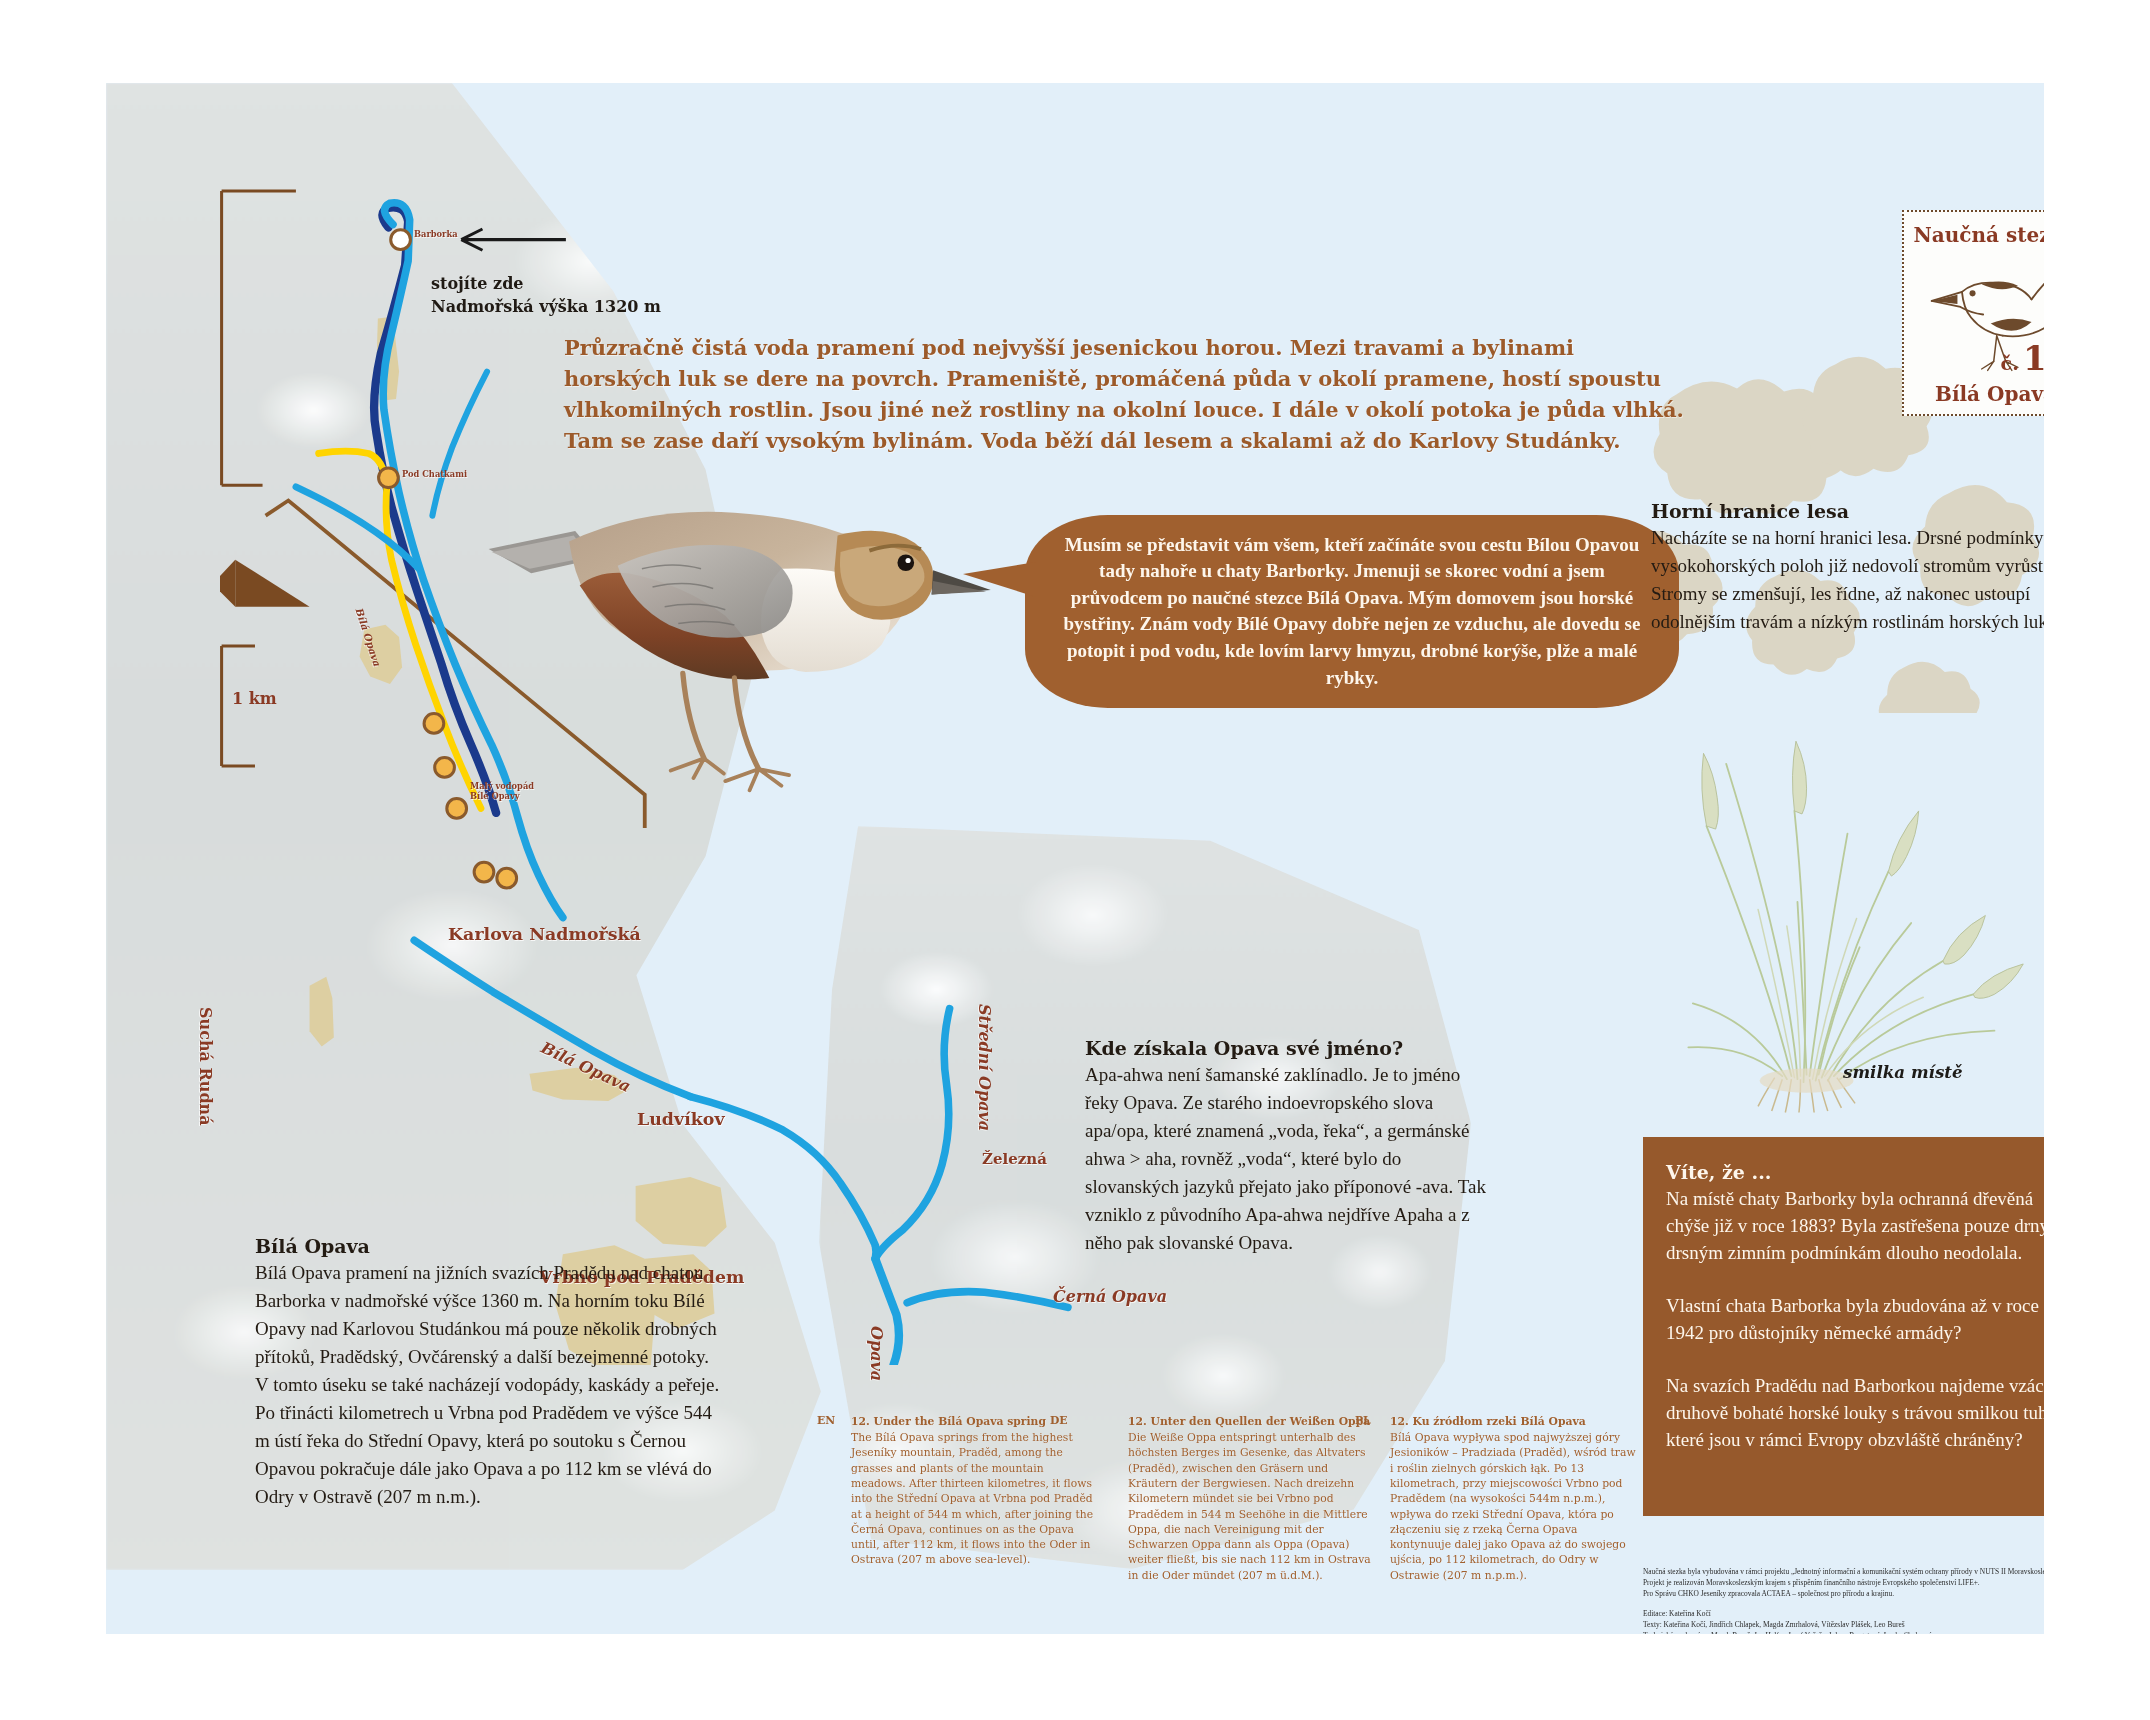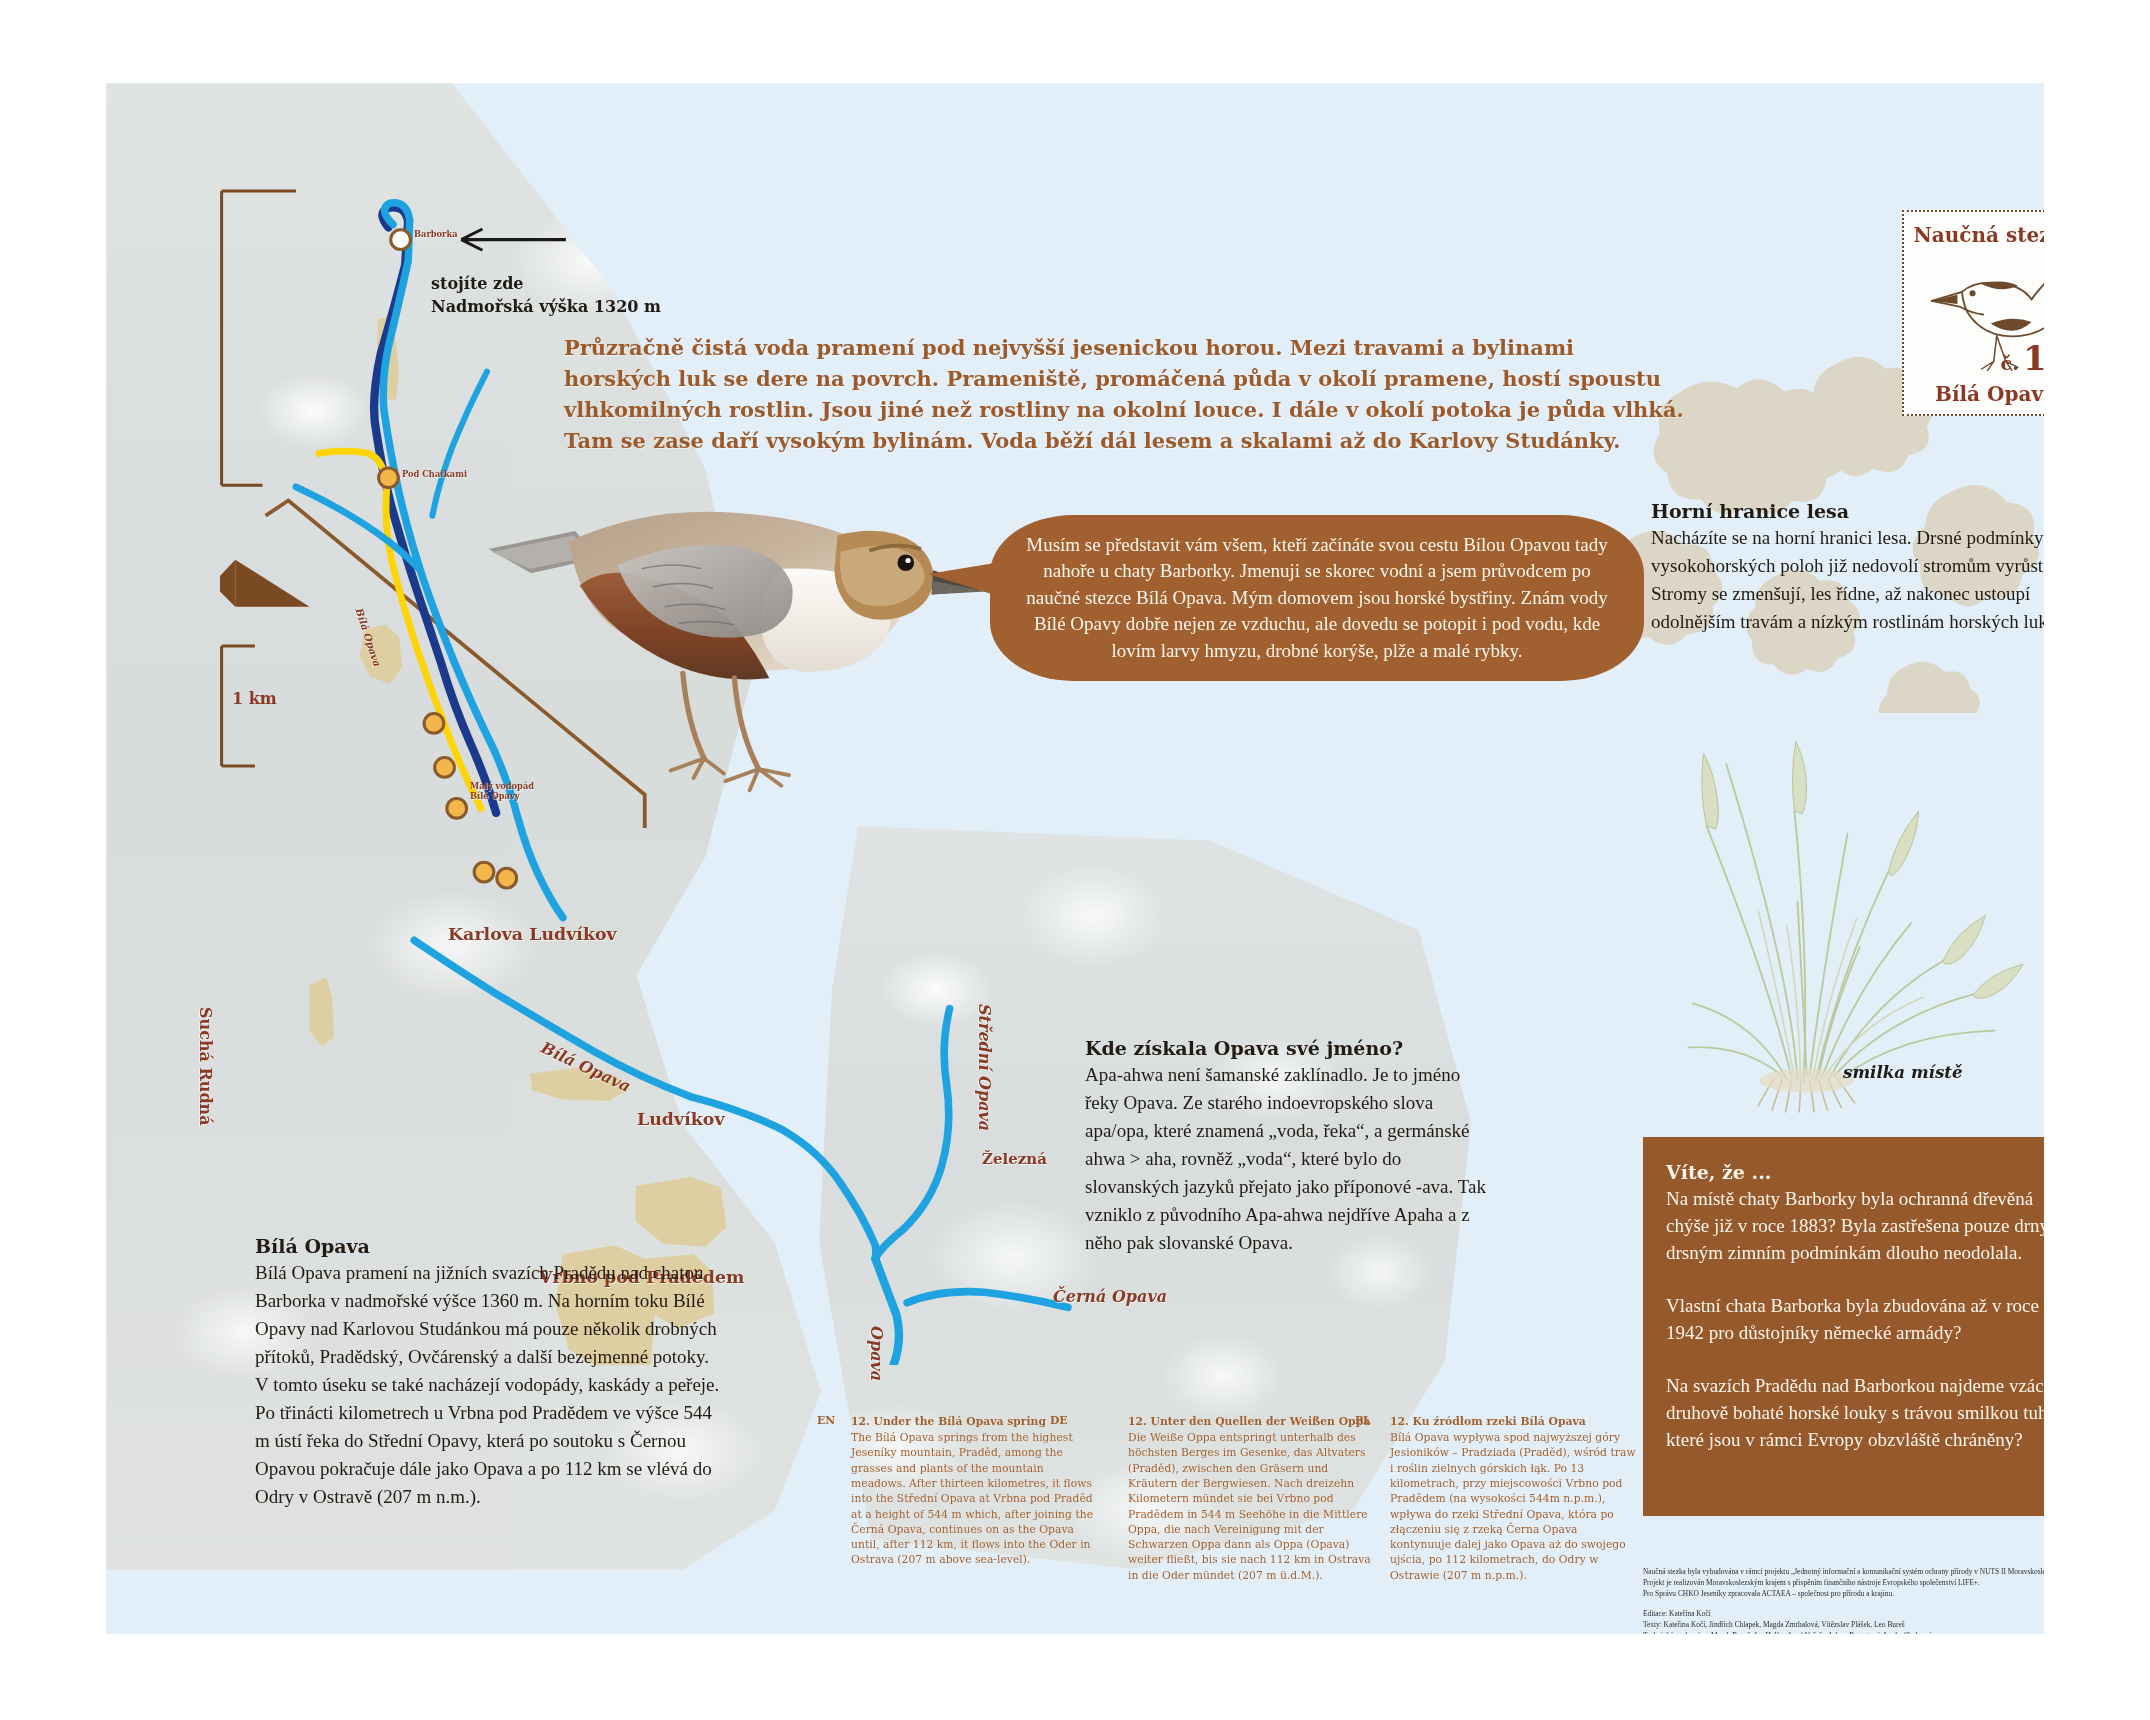--- a/index.html
+++ b/index.html
@@ -106,21 +106,21 @@
     text-align: center;
     line-height: 26.6px;
     font-size: 19px;
     padding: 16.7px 26px;
     border-radius: 83px/59px;
   }
   .bubble .tail {
     position: absolute;
     width: 0; height: 0;
   }
-  #bubble-1 { left: 884px; top: 432px; width: 654px; }
+  #bubble-1 { left: 919px; top: 432px; width: 654px; font-weight: bold; }
   #bubble-1 .tail {
     left: -62px; top: 47px;
     border-top: 12px solid transparent;
     border-bottom: 23px solid transparent;
     border-right: 73px solid #a0602f;
   }
   #bubble-2 { left: 834px; top: 671px; width: 599px; }
   #bubble-2 .tail {
     left: 42px; top: -47px;
     border-left: 10.6px solid transparent;
@@ -280,21 +280,21 @@
     </svg>
 
     <div class="youarehere" style="left:211px;top:90px;">
       <span>stojíte zde</span><br>
       <span>Nadmořská výška 1320 m</span>
     </div>
 
     <div class="map-label" style="left:194px;top:47px;font-size:8.3px;">Barborka</div>
     <div class="map-label" style="left:182px;top:287px;font-size:8.3px;">Pod Chatkami</div>
     <div class="map-label" style="left:250px;top:599px;font-size:8.3px;width:83px;white-space:normal;line-height:10px;">Malý vodopád Bílé Opavy</div>
-    <div class="map-label" style="left:228px;top:742px;font-size:17.4px;">Karlova Ludvíkov</div>
+    <div class="map-label" style="left:228px;top:742px;font-size:17.4px;">Karlova Nadmořská</div>
     <div class="map-label" style="left:417px;top:927px;font-size:17.4px;">Ludvíkov</div>
     <div class="map-label" style="left:762px;top:968px;font-size:15px;">Železná</div>
     <div class="map-label" style="left:319px;top:1085px;font-size:17.4px;">Vrbno pod Pradědem</div>
     <div class="map-label" style="left:-5.3px;top:825px;font-size:16px;transform:rotate(90deg);transform-origin:left top;">Suchá Rudná</div>
 
     <div class="river-label" style="left:144px;top:425px;font-size:10px;transform:rotate(72deg);transform-origin:left top;">Bílá Opava</div>
     <div class="river-label" style="left:326px;top:856px;font-size:16px;transform:rotate(25deg);transform-origin:left top;">Bílá Opava</div>
     <div class="river-label" style="left:774px;top:822px;font-size:16px;transform:rotate(90deg);transform-origin:left top;">Střední Opava</div>
     <div class="river-label" style="left:833px;top:1105px;font-size:16px;">Černá Opava</div>
     <div class="river-label" style="left:666px;top:1144px;font-size:16px;transform:rotate(90deg);transform-origin:left top;">Opava</div>

